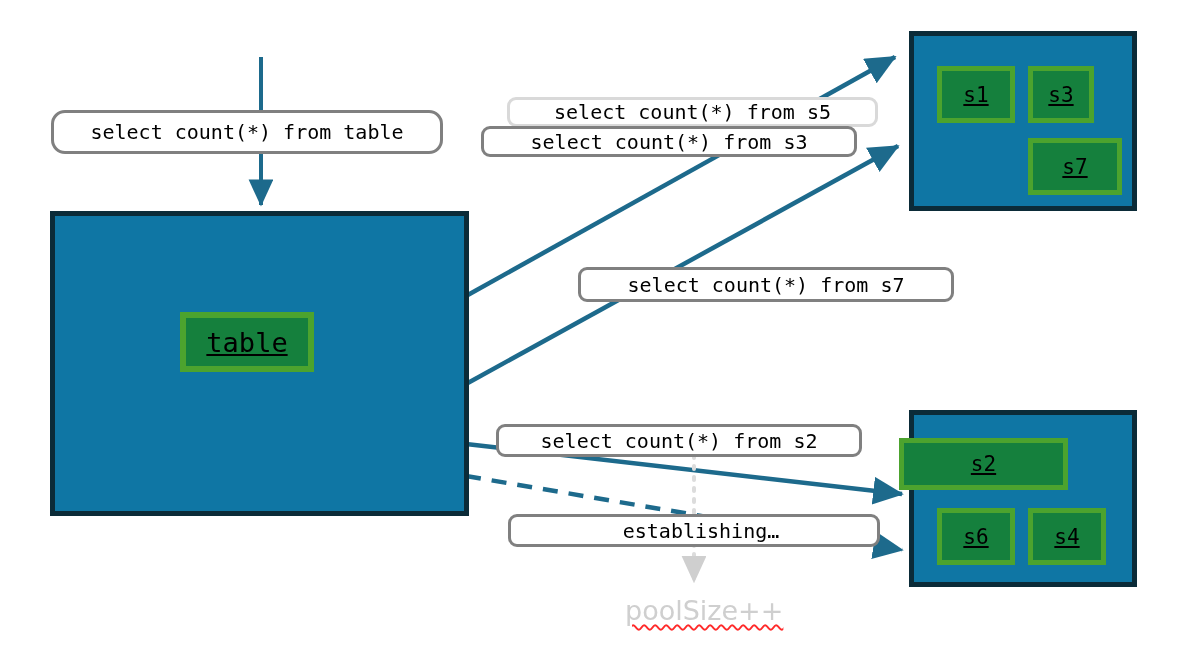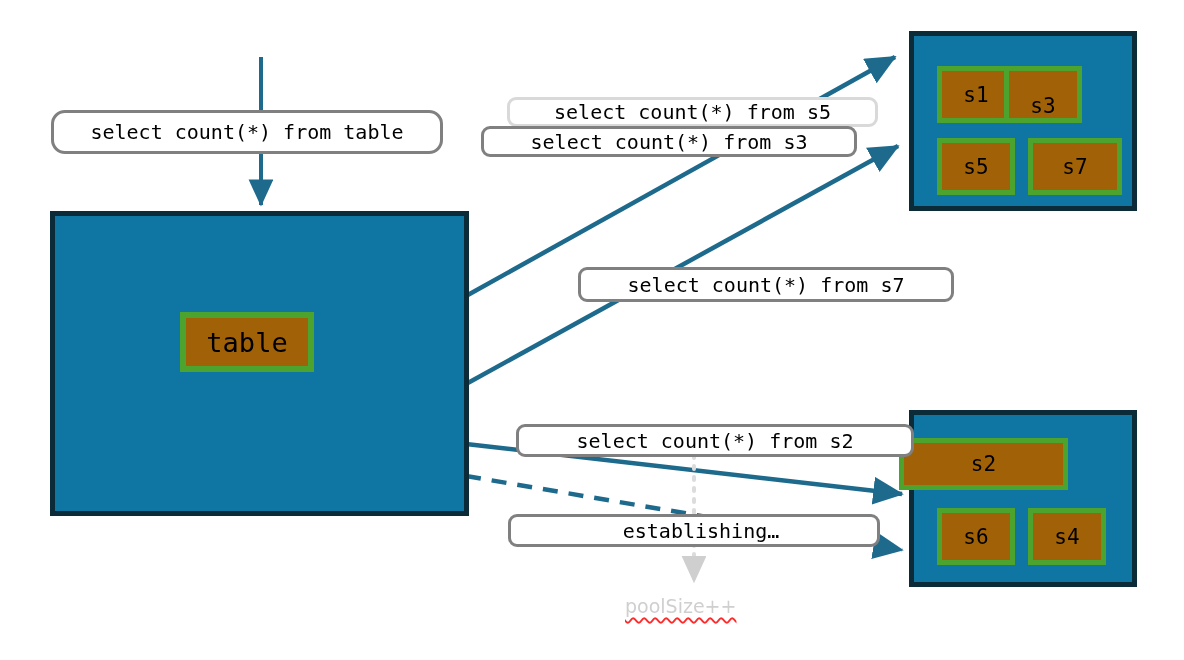--- a/index.html
+++ b/index.html
@@ -54,42 +54,43 @@
     box-sizing: border-box;
     background: #0f76a4;
     border: 5px solid #0b2b38;
     z-index: 2;
   }
 
   
   .node {
     position: absolute;
     box-sizing: border-box;
-    background: #a16207;
+    background: #15803d;
     border: 5px solid #4ca32e;
     display: flex;
     align-items: center;
     justify-content: center;
     font-family: "DejaVu Sans Mono", "Liberation Mono", monospace;
     color: #000000;
     z-index: 3;
+    text-decoration: underline;
   }
   .node.big {
     font-size: 27px;
     border-width: 6px;
   }
   .node.srv {
     font-size: 21px;
   }
 
   
   .ghost-text {
     position: absolute;
     font-family: "DejaVu Sans", "Liberation Sans", sans-serif;
-    font-size: 19px;
+    font-size: 27px;
     color: #cfcfcf;
     white-space: nowrap;
     z-index: 5;
   }
   .ghost-text .spell {
     text-decoration: underline wavy #ff2a2a;
     text-decoration-thickness: 2px;
     text-underline-offset: 4px;
   }
 </style>
@@ -147,42 +148,39 @@
     <span>select count(*) from s5</span>
   </div>
   <div class="label-box" style="left:481px; top:126px; width:376px; height:31px;">
     <span>select count(*) from s3</span>
   </div>
 
   <div class="label-box" style="left:578px; top:255px; width:376px; height:35px;margin-top:12px;">
     <span>select count(*) from s7</span>
   </div>
 
-  <div class="label-box" style="left:516px; top:424px; width:398px; height:33px;">
+  <div class="label-box" style="left:496px; top:424px; width:366px; height:33px;">
     <span>select count(*) from s2</span>
   </div>
 
   <div class="label-box" style="left:508px; top:514px; width:372px; height:33px;padding-left:14px;">
     <span>establishing…</span>
   </div>
 
   <div class="ghost-text" style="left:625px; top:595px;">
     <span class="spell">poolSize++</span>
   </div>
 
   <div class="pool" style="left:909px; top:31px; width:228px; height:180px;">
   </div>
   <div class="node srv" style="left:937px; top:66px; width:78px; height:57px;">
     <span>s1</span>
   </div>
-  <div class="node srv" style="left:1004px; top:66px; width:78px; height:57px;align-items:flex-end;">
+  <div class="node srv" style="left:1028px; top:66px; width:66px; height:57px;">
     <span>s3</span>
-  </div>
-  <div class="node srv" style="left:937px; top:138px; width:78px; height:57px;">
-    <span>s5</span>
   </div>
   <div class="node srv" style="left:1028px; top:138px; width:94px; height:57px;">
     <span>s7</span>
   </div>
 
   <div class="pool" style="left:909px; top:410px; width:228px; height:177px;">
   </div>
   <div class="node srv" style="left:899px; top:438px; width:169px; height:52px;">
     <span>s2</span>
   </div>

